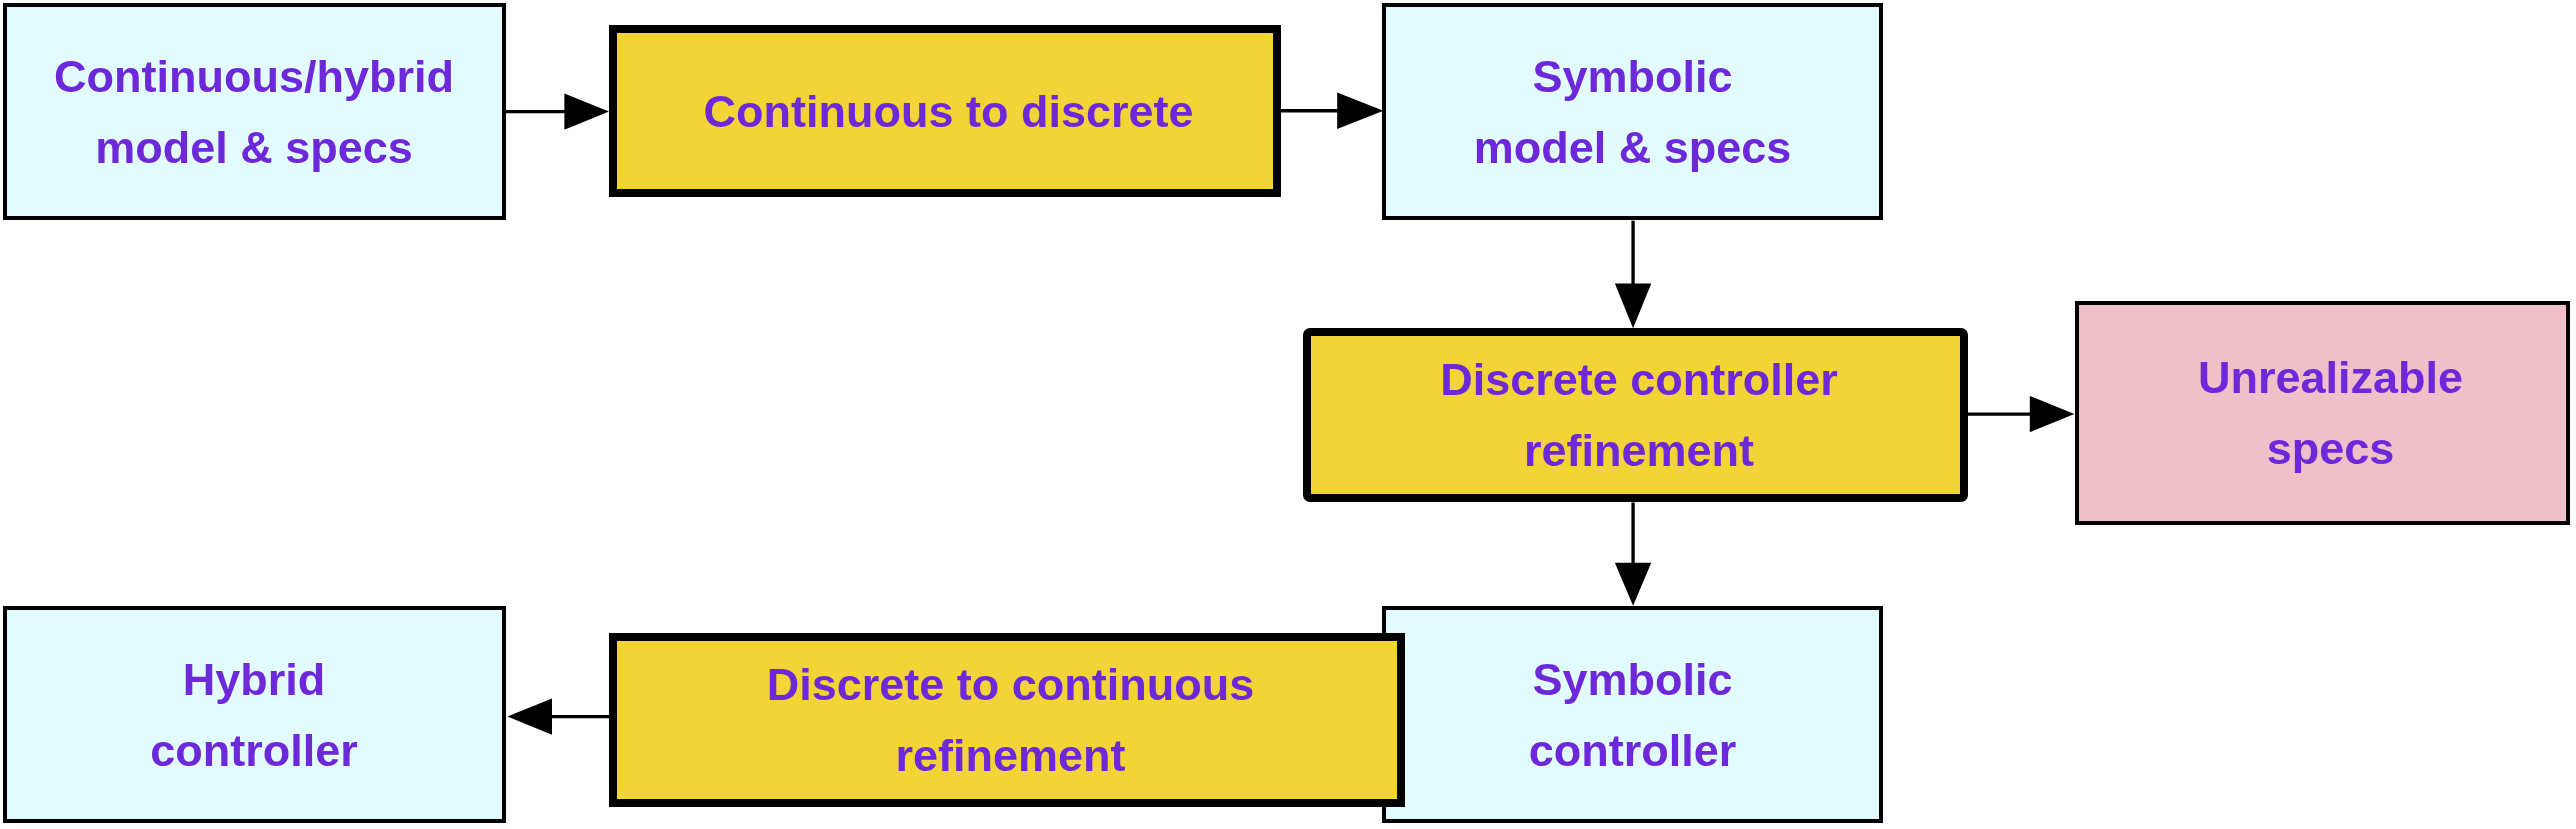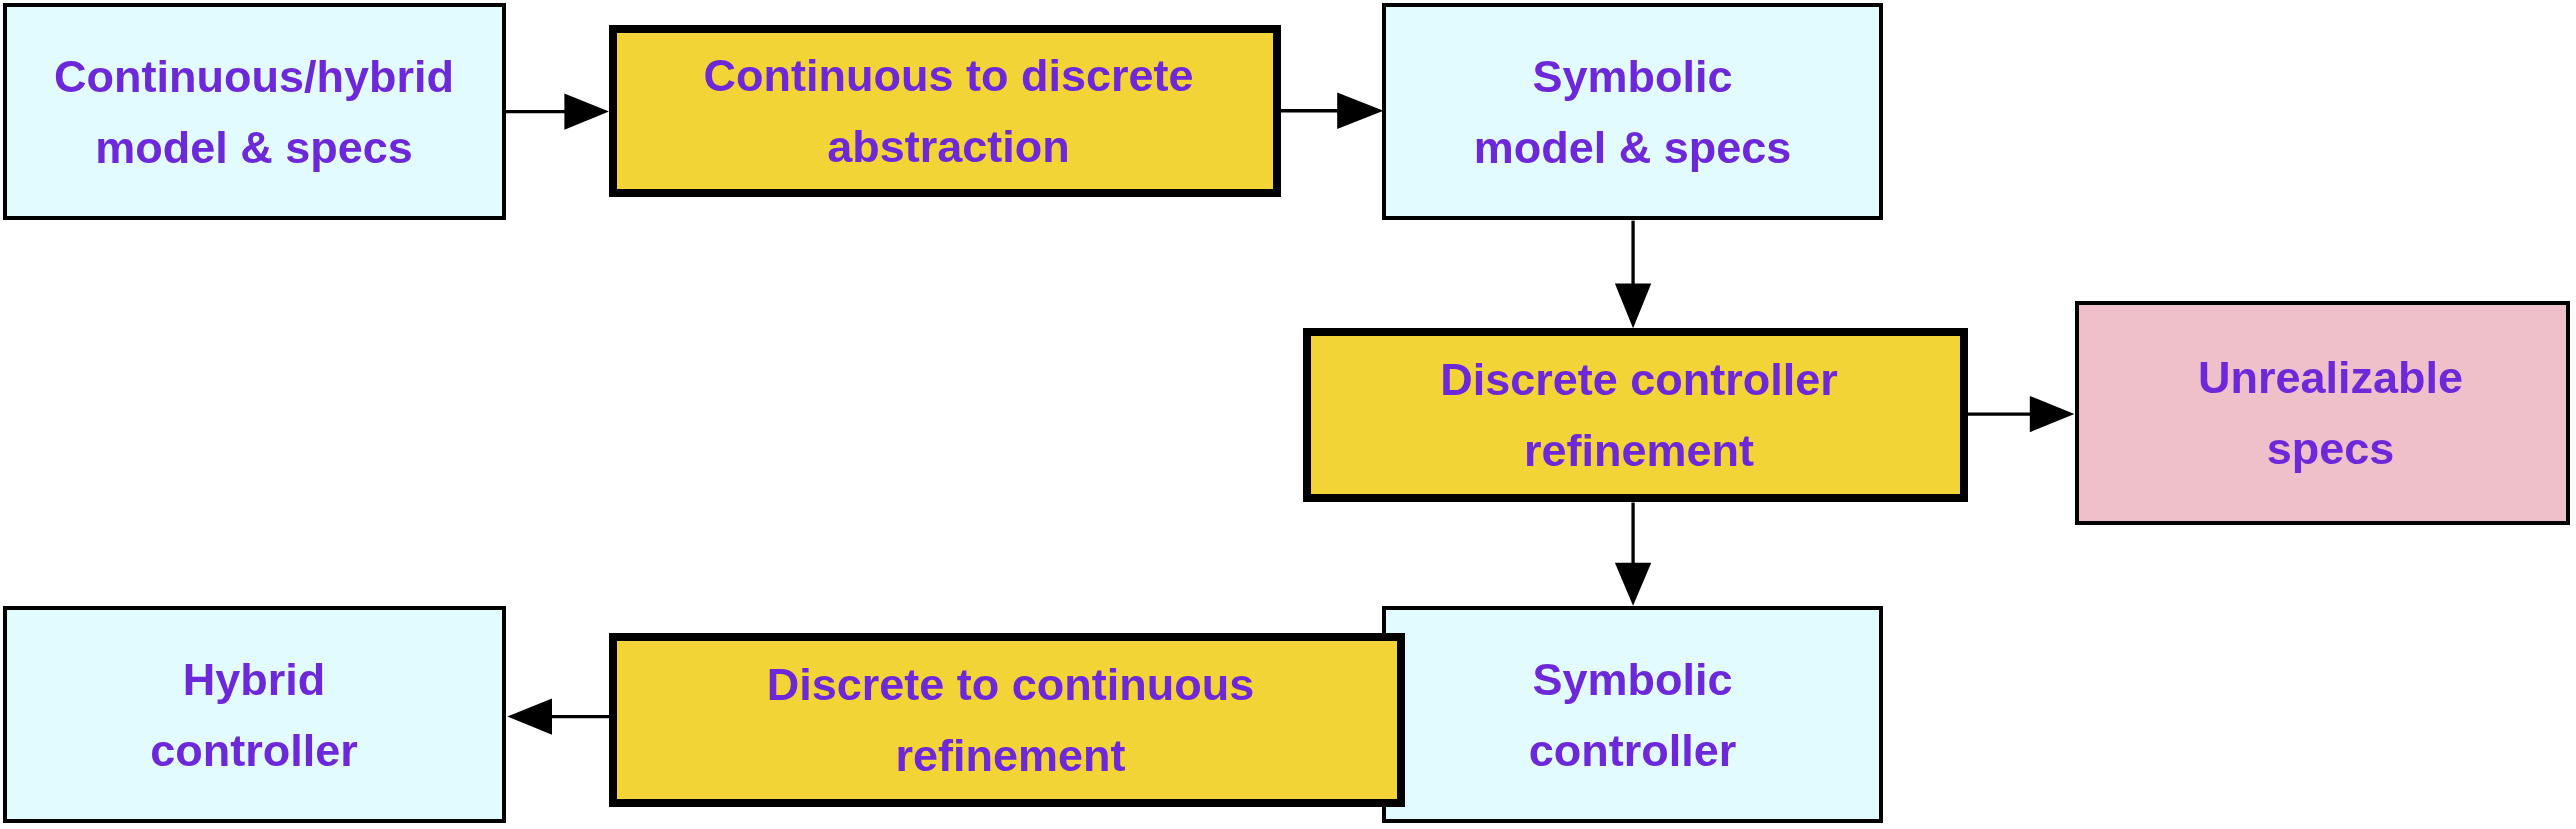--- a/index.html
+++ b/index.html
@@ -89,29 +89,28 @@
     </g>
   </svg>
 
   <div class="node" style="left: 2.5px; top: 3.3px; width: 503px; height: 217px; background: rgb(226, 251, 255); border-color: rgb(0, 0, 0);">
     <span>Continuous/hybrid</span>
     <span>model &amp; specs</span>
   </div>
 
   <div class="node thick" style="left: 609px; top: 25px; width: 672px; height: 172px; background: rgb(242, 212, 55); border-color: rgb(0, 0, 0);">
     <span>Continuous to discrete</span>
-    <span>abstraction</span>
   </div>
 
   <div class="node" style="left: 1382px; top: 3.3px; width: 501px; height: 217px; background: rgb(226, 251, 255); border-color: rgb(0, 0, 0);">
     <span>Symbolic</span>
     <span>model &amp; specs</span>
   </div>
 
-  <div class="node thick" style="left: 1303px; top: 328px; width: 665px; height: 174px; background: rgb(242, 212, 55); border-color: rgb(0, 0, 0);">
+  <div class="node thick" style="left: 1303px; top: 328px; width: 665px; height: 174px; background: rgb(242, 212, 55); border-color: rgb(0, 0, 0); border-radius: 7px;">
     <span>Discrete controller</span>
     <span>refinement</span>
   </div>
 
   <div class="node" style="left: 2075px; top: 301px; width: 495px; height: 224px; background: rgb(240, 192, 202); border-color: rgb(0, 0, 0); padding-left: 16px;">
     <span>Unrealizable</span>
     <span>specs</span>
   </div>
 
   <div class="node" style="left: 1382px; top: 606px; width: 501px; height: 217px; background: rgb(226, 251, 255); border-color: rgb(0, 0, 0);">

